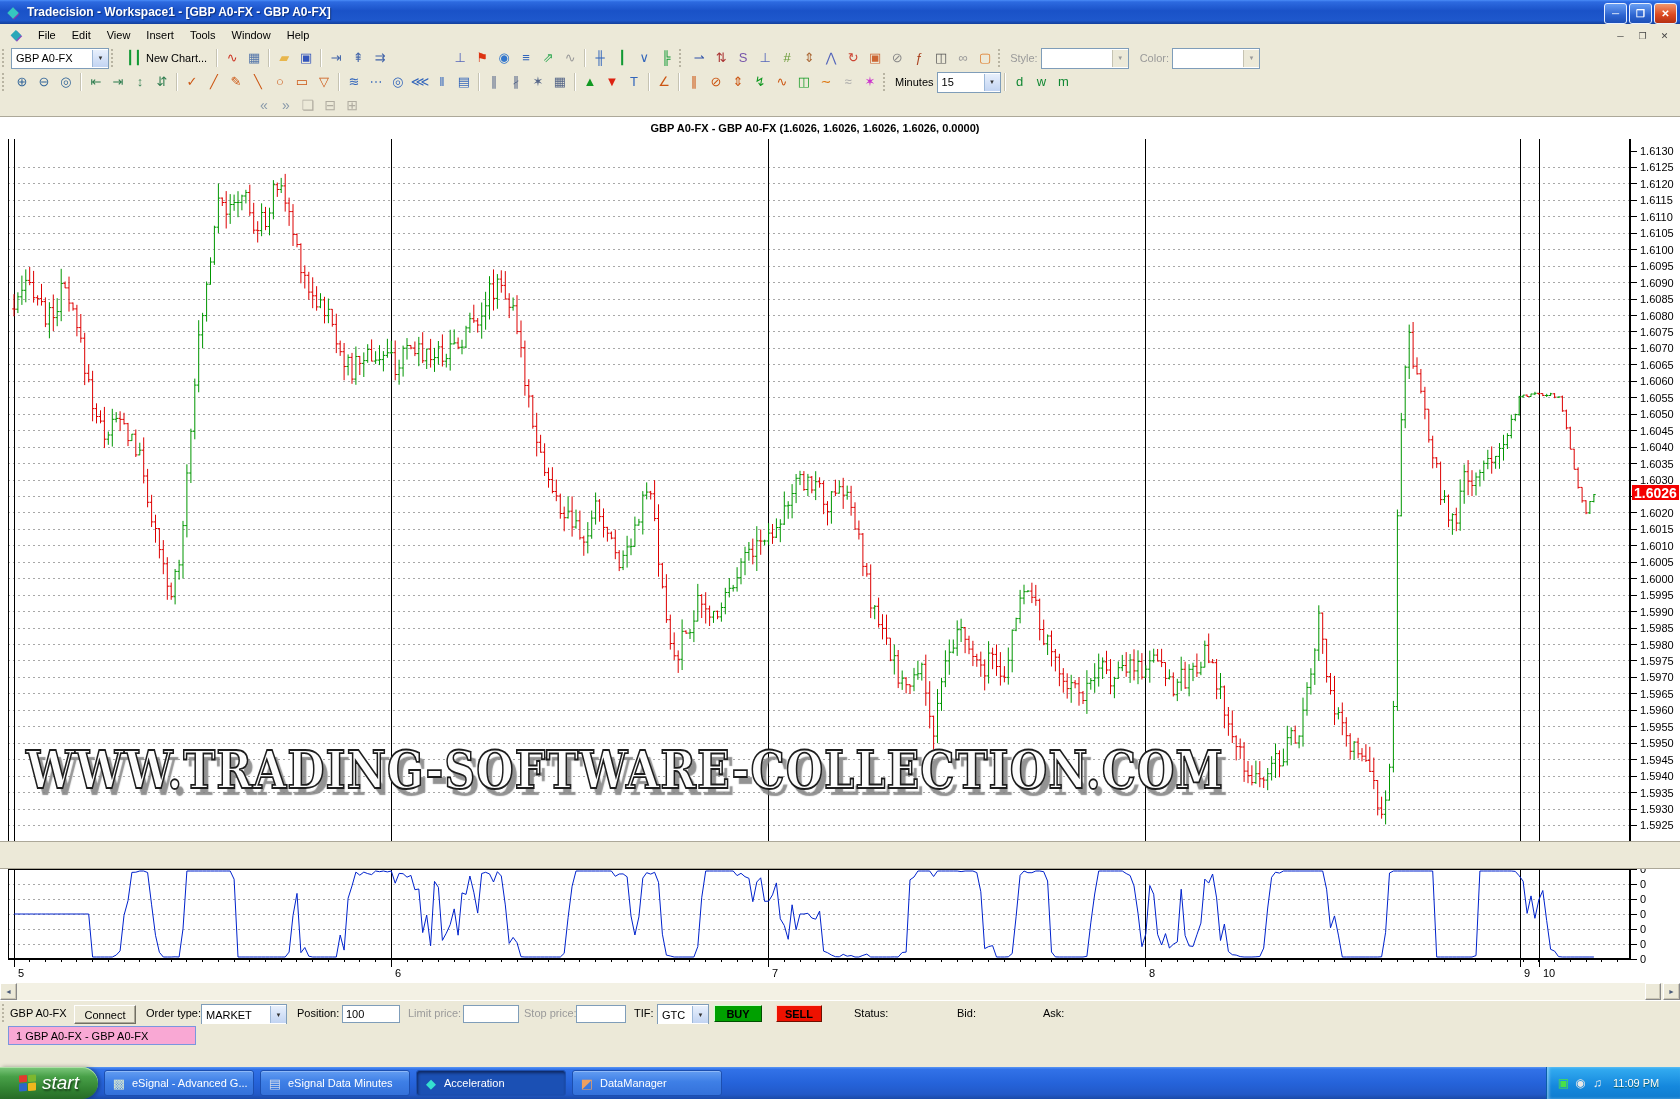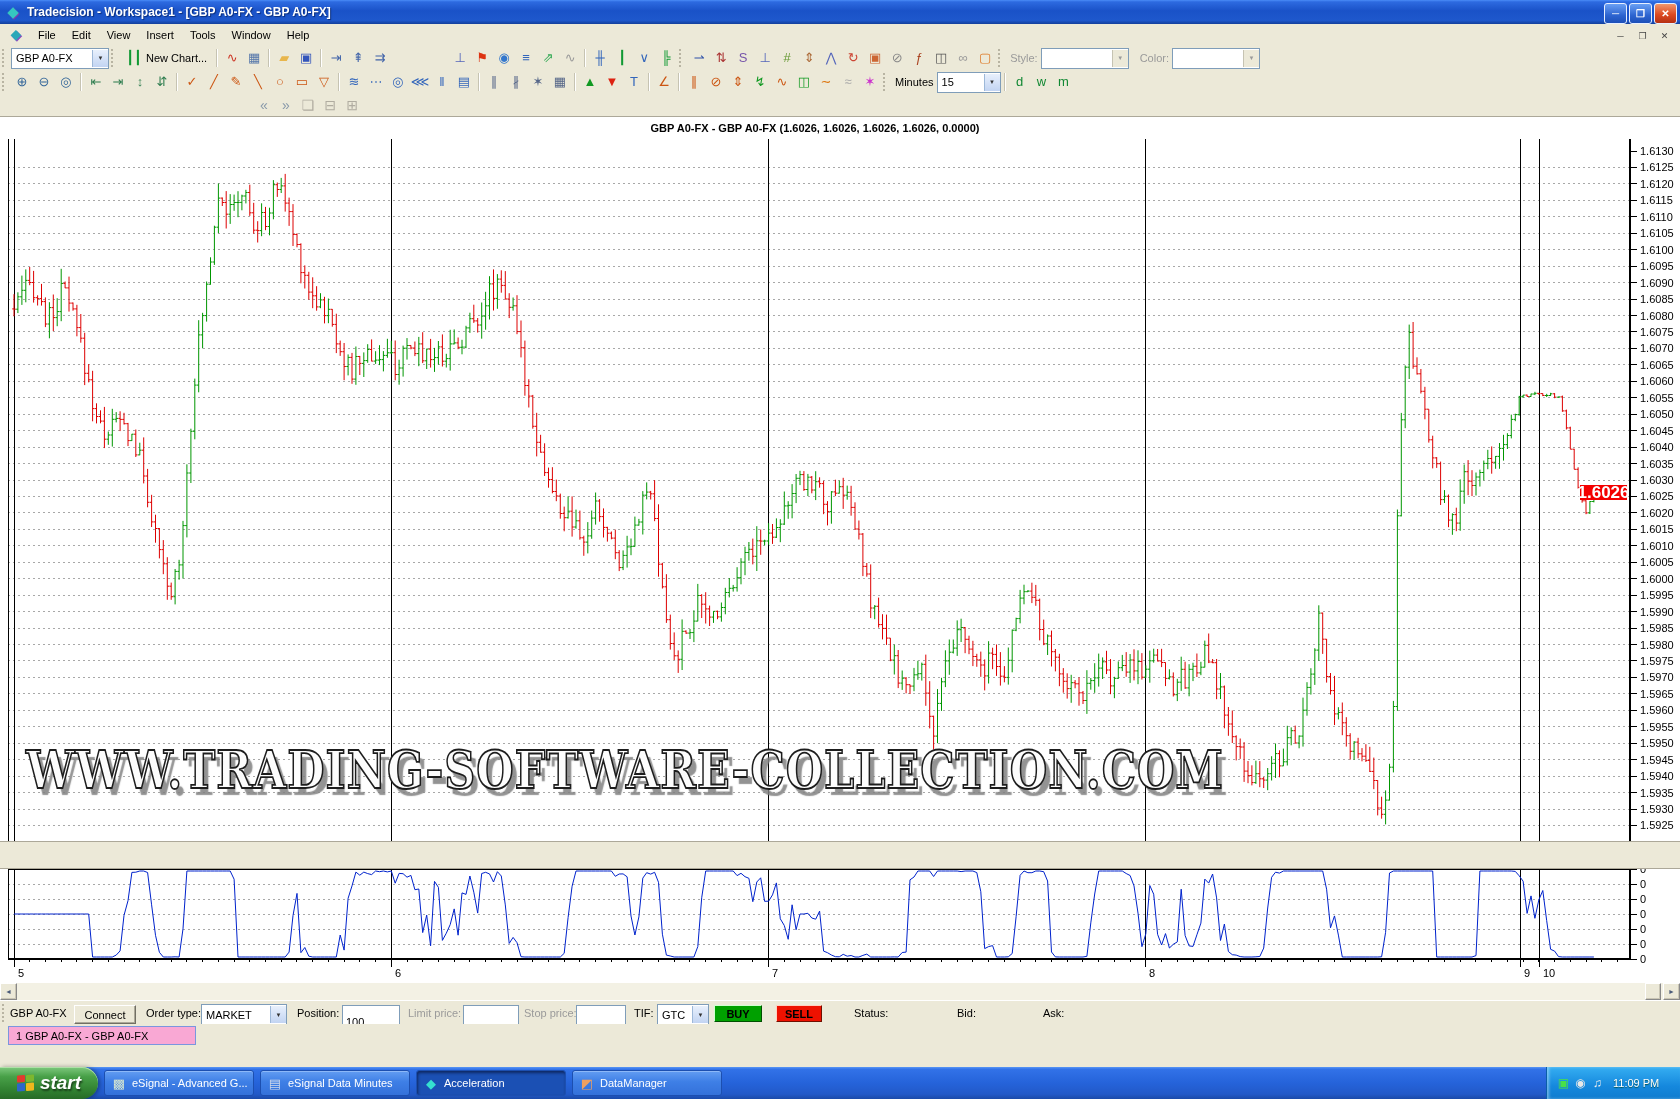--- a/index.html
+++ b/index.html
@@ -64,42 +64,42 @@
     font-weight:bold;font-size:11px;z-index:3;}
   .watermark{position:absolute;left:26px;top:622px;z-index:4;white-space:nowrap;
     font-family:"DejaVu Serif",serif;font-weight:bold;font-size:43px;letter-spacing:1px;
     color:#fcfcfc;-webkit-text-stroke:1.5px #1d1d1d;
     text-shadow:5px 6px 1px rgba(128,128,128,0.85);
     transform:scaleY(1.22);transform-origin:left top;}
   .sepband{position:absolute;top:724px;left:0;width:1680px;height:28px;background:#ece9d8;
     border-top:1px solid #aca899;border-bottom:1px solid #aca899;z-index:5;box-sizing:border-box;}
   .indicator-title{position:absolute;top:731px;left:0;width:1630px;text-align:center;
     font-weight:bold;font-size:11px;z-index:6;}
-  .last-price{position:absolute;left:1580px;width:47px;height:15px;background:#f40000;
-    color:#fff;font-weight:bold;font-size:17px;display:flex;align-items:center;
+  .last-price{position:absolute;left:1632px;width:47px;height:15px;background:#f40000;
+    color:#fff;font-weight:bold;font-size:14px;display:flex;align-items:center;
     justify-content:center;z-index:6;}
 
   
   .hscroll{position:absolute;top:866px;left:0;width:1680px;height:17px;
     background:#f3f1e4;z-index:6;}
   .sb-btn{position:absolute;top:0;width:17px;height:17px;background:#ece9d8;
     border:1px solid #fff;border-right-color:#888;border-bottom-color:#888;
     box-shadow:inset -1px -1px 0 #c9c5b4;display:flex;align-items:center;justify-content:center;
     font-size:7px;color:#4a5a78;box-sizing:border-box;}
   .sb-thumb{position:absolute;top:0;width:16px;height:17px;background:#ece9d8;
     border:1px solid #fff;border-right-color:#888;border-bottom-color:#888;
     box-shadow:inset -1px -1px 0 #c9c5b4;box-sizing:border-box;}
 
   
   .orderbar{position:absolute;top:1000px;left:0;width:1680px;height:24px;background:#ece9d8;
     border-top:1px solid #fff;box-sizing:border-box;}
   .orderbar>*{position:absolute;top:4px;}
   .ob-label{top:6px;}
   .ob-input{height:17px;border:1px solid #7f9db9;background:#fff;font-size:11px;
-    font-family:"Liberation Sans",sans-serif;padding:16px 3px;box-sizing:border-box;}
+    font-family:"Liberation Sans",sans-serif;padding:8px 3px;box-sizing:border-box;}
   .ob-btn{height:19px;background:#ece9d8;border:1px solid #fff;
     border-right-color:#716f64;border-bottom-color:#716f64;
     box-shadow:inset -1px -1px 0 #aca899;font-size:11px;display:flex;align-items:center;
     justify-content:center;box-sizing:border-box;}
   .buy-btn{width:48px;height:17px;background:#00a000;color:#000;font-weight:bold;
     border:1px solid #d0ffd0;border-right-color:#005000;border-bottom-color:#005000;
     display:flex;align-items:center;justify-content:center;box-sizing:border-box;}
   .sell-btn{width:46px;height:17px;background:#ee1100;color:#000;font-weight:bold;
     border:1px solid #ffd0c0;border-right-color:#701000;border-bottom-color:#701000;
     display:flex;align-items:center;justify-content:center;box-sizing:border-box;}
@@ -117,21 +117,21 @@
   .sb-panel{position:absolute;top:3px;height:16px;border:1px solid #9d9a85;
     border-right-color:#fff;border-bottom-color:#fff;display:flex;align-items:center;
     padding:0 4px;box-sizing:border-box;font-size:11px;}
 
   
   .taskbar{position:absolute;top:1067px;left:0;width:1680px;height:32px;
     background:linear-gradient(180deg,#5a97f5 0%,#3272e8 7%,#2563da 50%,#2259c8 85%,#1b4aa8 100%);}
   .start-btn{position:absolute;left:0;top:0;width:98px;height:32px;
     background:linear-gradient(180deg,#7ec97e 0%,#48a048 30%,#328332 70%,#276b27 100%);
     border-radius:0 16px 16px 0;display:flex;align-items:center;justify-content:center;gap:6px;
-    color:#fff;font-weight:bold;font-style:italic;font-size:19px;
+    color:#fff;font-weight:normal;font-style:italic;font-size:19px;
     text-shadow:1px 2px 2px rgba(0,0,0,0.55);box-shadow:inset 0 1px 0 #b0e0a8,2px 0 4px rgba(0,0,0,0.35);}
   .winflag{width:17px;height:16px;display:grid;grid-template-columns:8px 8px;
     grid-template-rows:7px 8px;gap:1px;transform:skewY(-4deg);}
   .winflag i{border-radius:1px;}
   .tasks{position:absolute;left:104px;top:3px;display:flex;gap:6px;}
   .task-btn{width:150px;height:26px;border-radius:3px;border:1px solid #1c4fb0;
     background:linear-gradient(180deg,#639df2 0%,#3e7fe6 45%,#3471da 100%);
     color:#fff;font-size:11px;display:flex;align-items:center;gap:5px;padding:0 6px;
     box-sizing:border-box;box-shadow:inset 0 1px 0 #8cb8f8;white-space:nowrap;overflow:hidden;}
   .task-btn.active{background:#1b50b4;box-shadow:inset 1px 2px 3px rgba(0,0,20,0.5);}

